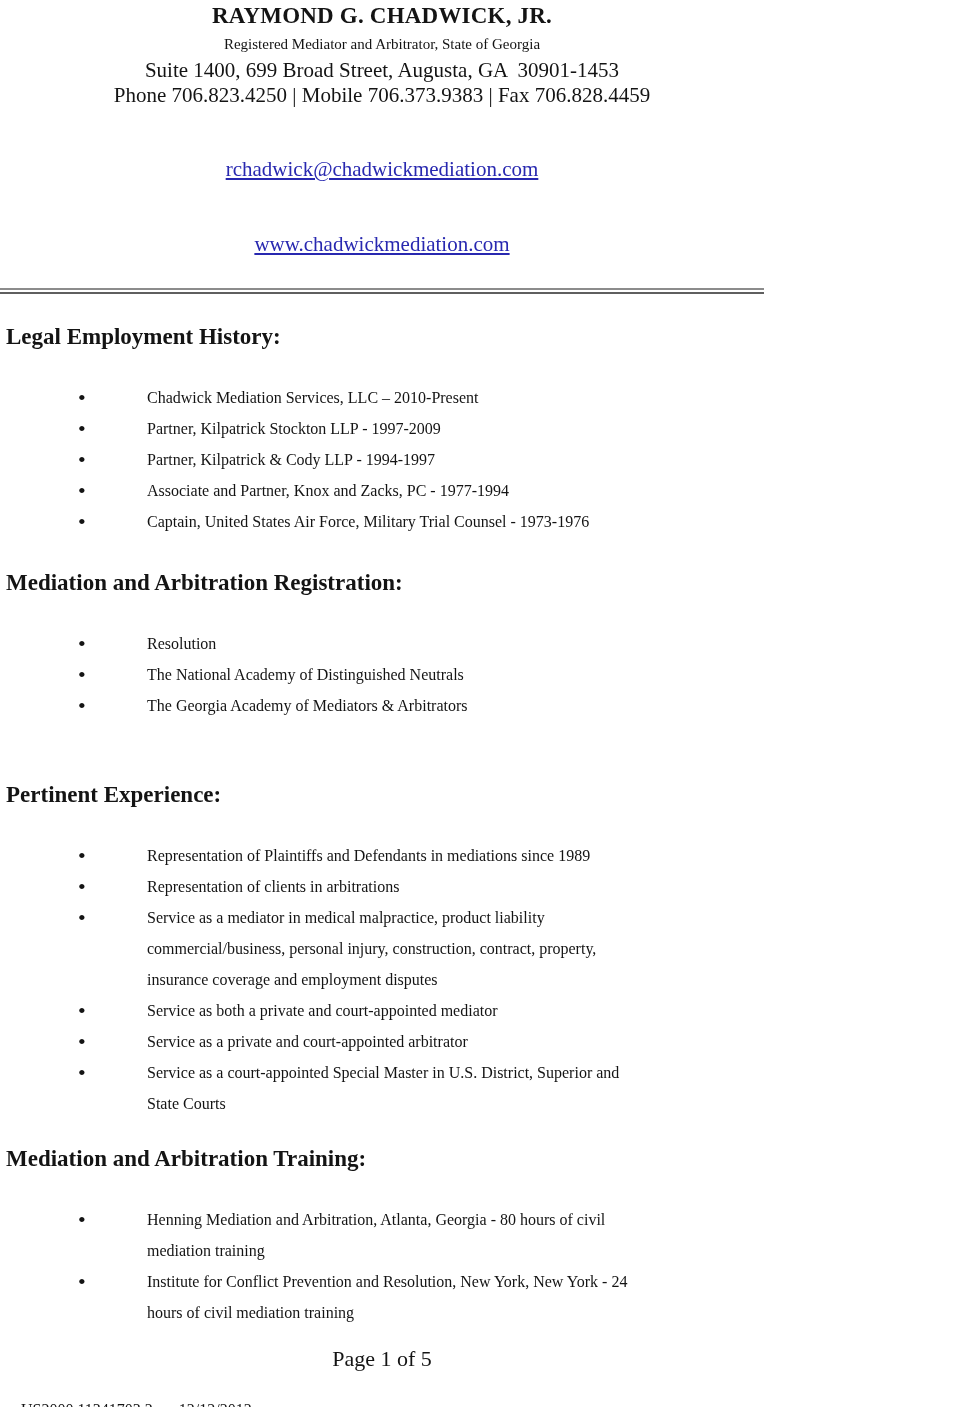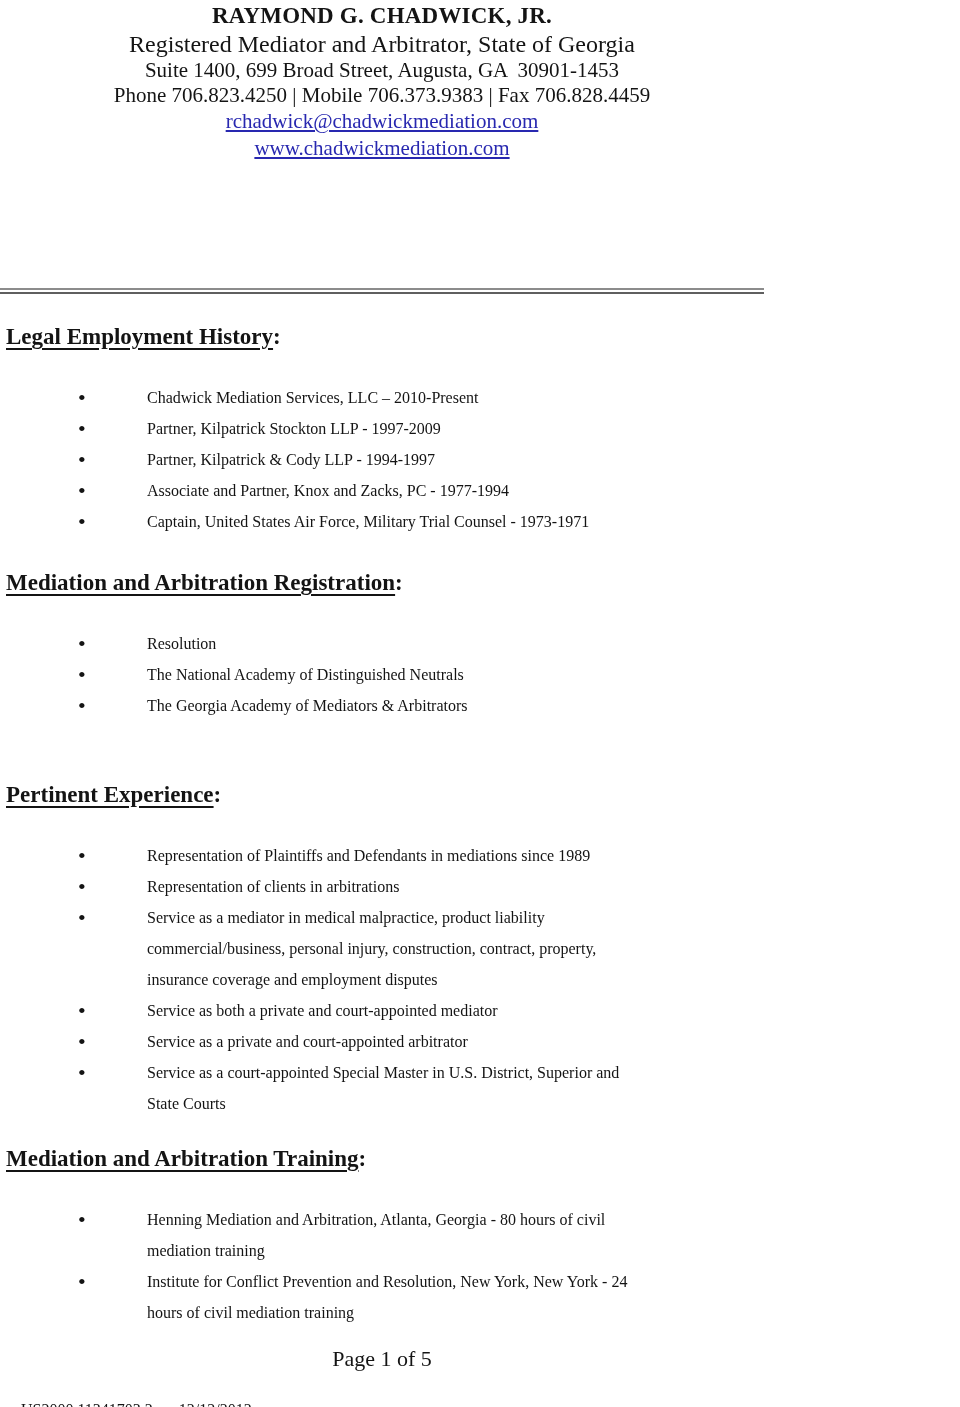--- a/index.html
+++ b/index.html
@@ -17,46 +17,45 @@
     font-family:"Liberation Serif","DejaVu Serif",serif;
     overflow:hidden;
   }
   
   .doc-header{
     position:absolute;
     top:2px; left:0; width:100%;
     text-align:center;
   }
   .name{font-size:23px;font-weight:bold;line-height:28px;letter-spacing:.2px;}
-  .subtitle{font-size:24px;line-height:28px;}
+  .subtitle{font-size:15px;line-height:28px;}
   .company{
     margin-top:26px;
     font-size:21px;font-weight:bold;line-height:25px;
     font-variant:small-caps;
     letter-spacing:.3px;
   }
   .address{font-size:21px;line-height:25px;white-space:pre;}
   .phone{font-size:21px;line-height:25px;}
-  .link-row{font-size:21px;line-height:27px;}
+  .link-row{font-size:21px;line-height:27px;margin-top:48px;}
   .link-row a{color:var(--link);text-decoration:underline;cursor:pointer;}
   
   .rule{
     position:absolute;
     top:288px; left:0; width:958px; height:2px;
     border-top:2px solid var(--rule);
     border-bottom:2px solid #5f5f5f;
   }
   
   .sec{position:absolute;left:0;width:952px;padding-left:6px;}
   .sec-heading{
     margin:0;
     font-size:23px;font-weight:bold;line-height:30px;
   }
   .sec-heading .hl{
-    text-decoration:underline;
     text-decoration-thickness:2px;
     text-underline-offset:4px;
   }
   .blist{margin:30px 0 0 0;padding:0;list-style:none;}
   .blist li{
     position:relative;
     padding-left:141px;
     font-size:16px;
     line-height:31px;
   }
@@ -111,21 +110,21 @@
       <li>
           <span class="ln">Partner, Kilpatrick Stockton LLP - 1997-2009</span>
         </li>
       <li>
           <span class="ln">Partner, Kilpatrick &amp; Cody LLP - 1994-1997</span>
         </li>
       <li>
           <span class="ln">Associate and Partner, Knox and Zacks, PC - 1977-1994</span>
         </li>
       <li>
-          <span class="ln">Captain, United States Air Force, Military Trial Counsel - 1973-1971</span>
+          <span class="ln">Captain, United States Air Force, Military Trial Counsel - 1973-1976</span>
         </li>
     </ul>
   </section>
 
   <section class="sec" style="top:568px">
     <h2 class="sec-heading"><span class="hl">Mediation and Arbitration Registration</span><span>:</span></h2>
     <ul class="blist">
       <li>
         <span class="ln">Resolution</span>
       </li>

